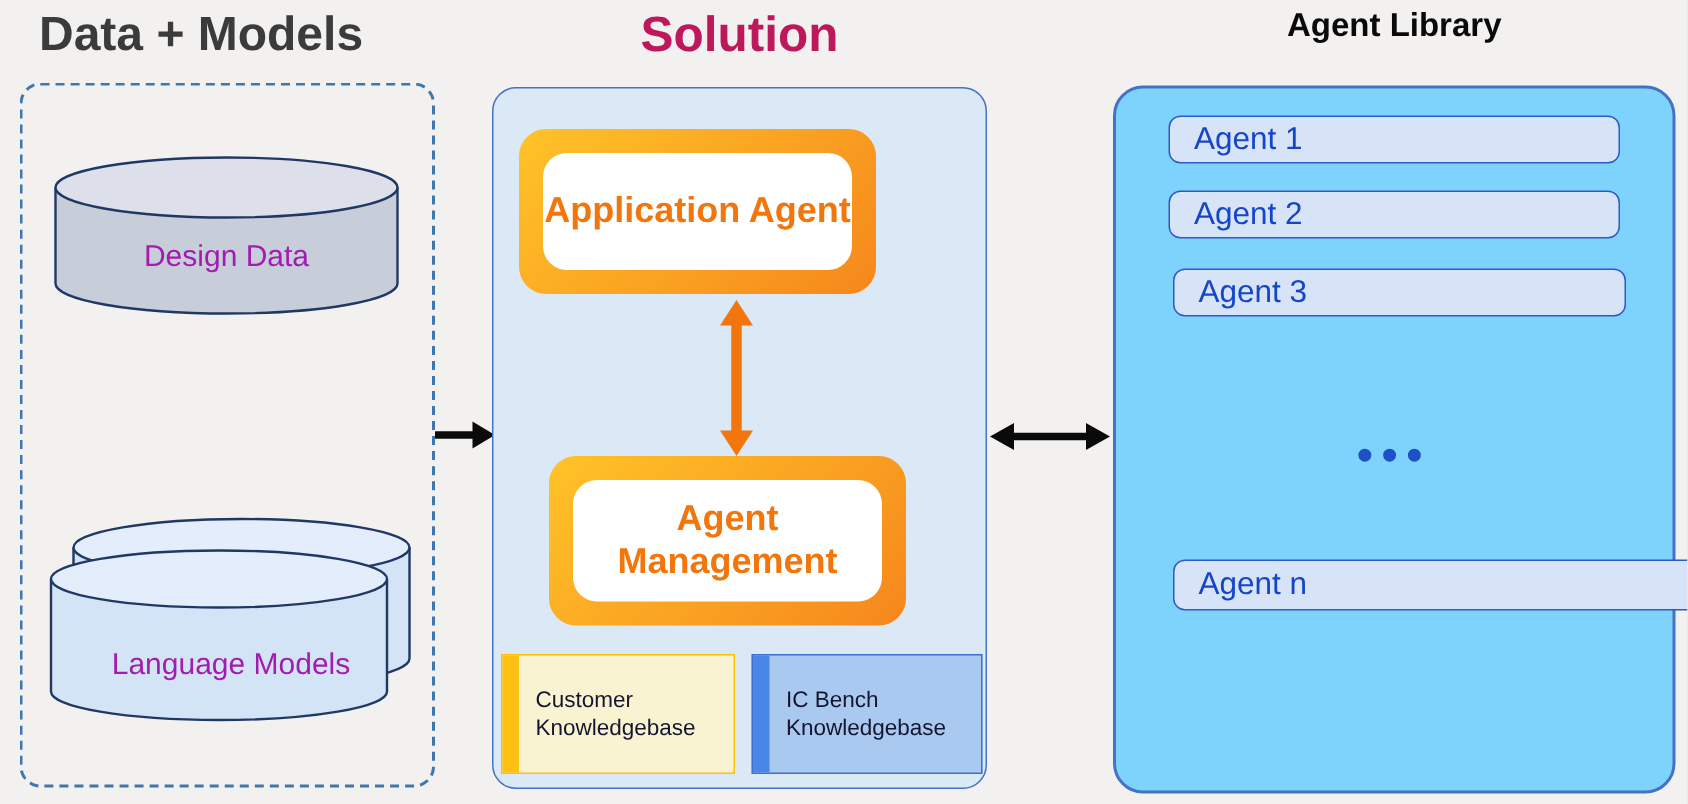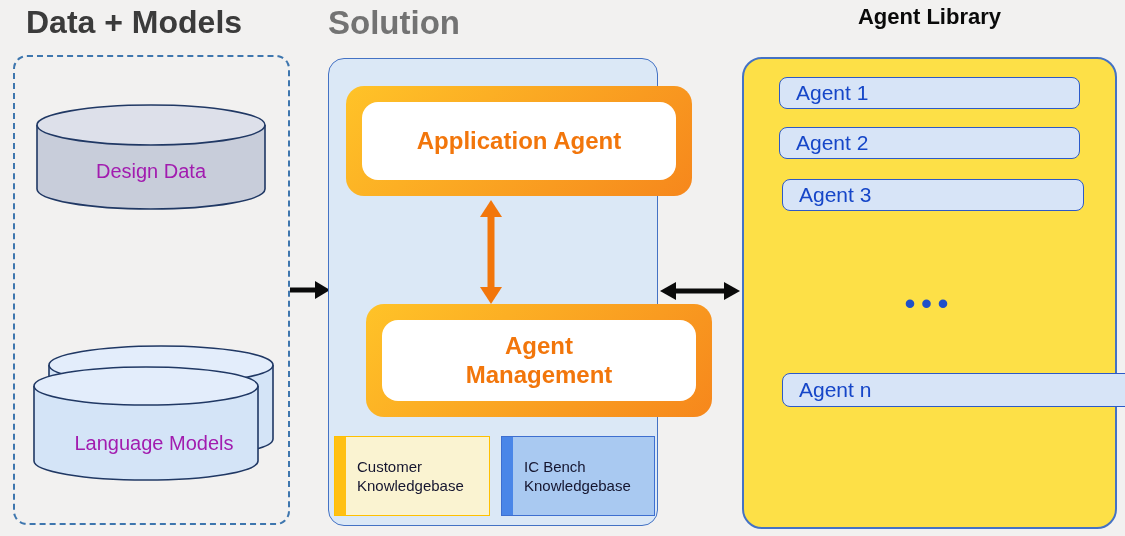--- a/index.html
+++ b/index.html
@@ -3,42 +3,42 @@
 <meta charset="utf-8">
 <style>
   html,body{margin:0;padding:0;background:#e8e8e8;}
   .stage{
     position:relative;width:1125px;height:536px;overflow:hidden;
     background:#F2F1F0;
     font-family:"Liberation Sans","DejaVu Sans",sans-serif;
   }
   .section-title{position:absolute;font-weight:700;white-space:nowrap;}
   .title-left{left:26px;top:4px;font-size:32px;color:#3B3B3B;}
-  .title-mid{left:328px;width:330px;top:4px;font-size:33px;color:#737373;text-align:left;}
+  .title-mid{left:328px;width:330px;top:4px;font-size:33px;color:#be185d;text-align:center;}
   .title-right{left:742px;width:375px;top:4px;font-size:22px;color:#0A0A0A;text-align:center;}
 
   
   .dashed-box{
     position:absolute;left:13px;top:55px;width:277px;height:470px;
     border:2px dashed #3E76AE;border-radius:14px;box-sizing:border-box;
   }
   .cyl-svg{position:absolute;}
   .cyl-label{
     position:absolute;text-align:center;font-size:20px;color:#a21caf;white-space:nowrap;
   }
   .lbl-design{left:35px;width:232px;top:160px;}
   .lbl-lang{left:32px;width:244px;top:432px;}
 
   
   .solution-box{
     position:absolute;left:328px;top:58px;width:330px;height:468px;
     background:#DBE8F6;border:1.5px solid #4472C4;border-radius:16px;box-sizing:border-box;
   }
   .agent-card{
-    position:absolute;left:17px;width:346px;
+    position:absolute;left:17px;width:238px;
     background:linear-gradient(135deg,#FFC328,#F6871C);
     border-radius:18px;padding:16px;box-sizing:border-box;
   }
   .agent-card-inner{
     background:#FFFFFF;border-radius:16px;width:100%;height:100%;
     display:flex;align-items:center;justify-content:center;box-sizing:border-box;
   }
   .agent-card-label{
     width:210px;text-align:center;font-weight:700;font-size:24px;line-height:1.2;color:#F2760B;
   }
@@ -53,21 +53,21 @@
   .kb-stripe{position:absolute;left:0;top:0;bottom:0;width:11px;}
   .stripe-gold{background:#FFC013;}
   .stripe-blue{background:#4A86E8;}
   .kb-label{
     margin-left:22px;font-size:15px;line-height:1.3;color:#15152F;width:118px;
   }
 
   
   .library-box{
     position:absolute;left:742px;top:57px;width:375px;height:472px;
-    background:#fde047;border:2px solid #4472C4;border-radius:20px;box-sizing:border-box;
+    background:#7dd3fc;border:2px solid #4472C4;border-radius:20px;box-sizing:border-box;
   }
   .agent-pill{
     position:absolute;height:32px;background:#D7E4F7;border:1.5px solid #2D5AC8;
     border-radius:8px;box-sizing:border-box;display:flex;align-items:center;
   }
   .agent-pill span{font-size:21px;color:#1646C8;padding-left:16px;white-space:nowrap;}
   .pill-1{left:35px;top:18px;width:301px;}
   .pill-2{left:35px;top:68px;width:301px;}
   .pill-3{left:38px;top:120px;width:302px;}
   .pill-n{left:38px;top:314px;width:362px;height:34px;}

